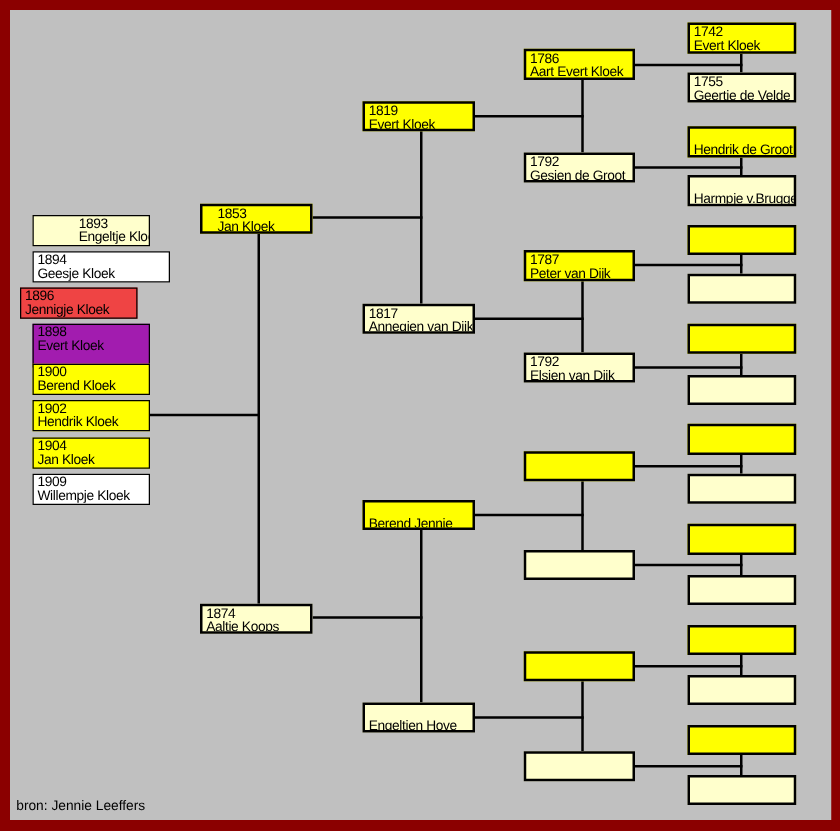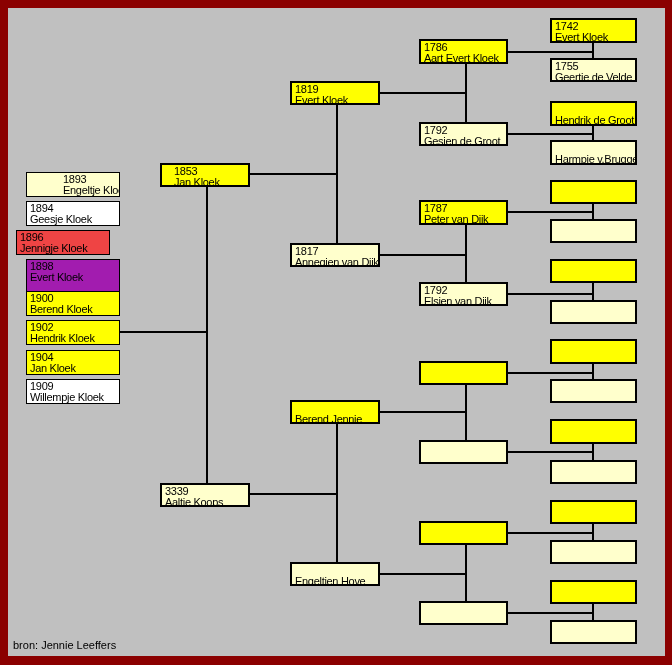--- a/index.html
+++ b/index.html
@@ -75,21 +75,21 @@
       <div class="cline" style="left: 508px; top: 451px; width: 86px; height: 2px; background: rgb(0, 0, 0);"></div>
       <div class="cline" style="left: 592px; top: 443px; width: 2px; height: 17px; background: rgb(0, 0, 0);"></div>
       <div class="cline" style="left: 508px; top: 532px; width: 86px; height: 2px; background: rgb(0, 0, 0);"></div>
       <div class="cline" style="left: 592px; top: 524px; width: 2px; height: 16px; background: rgb(0, 0, 0);"></div>
       <div class="cline" style="left: 508px; top: 612px; width: 86px; height: 2px; background: rgb(0, 0, 0);"></div>
       <div class="cline" style="left: 592px; top: 604px; width: 2px; height: 16px; background: rgb(0, 0, 0);"></div>
       <div class="pbox thin" style="left: 26px; top: 172px; width: 94px; height: 25px; background: rgb(255, 255, 204); padding-left: 36px;">
         <div class="yr">1893</div>
         <div class="nm">Engeltje Kloek</div>
       </div>
-      <div class="pbox thin" style="left: 26px; top: 201px; width: 94px; height: 25px; background: rgb(255, 255, 255);">
+      <div class="pbox thin" style="left: 26px; top: 201px; width: 110px; height: 25px; background: rgb(255, 255, 255);">
         <div class="yr">1894</div>
         <div class="nm">Geesje Kloek</div>
       </div>
       <div class="pbox thin" style="left: 16px; top: 230px; width: 94px; height: 25px; background: #ef4444;">
         <div class="yr">1896</div>
         <div class="nm">Jennigje Kloek</div>
       </div>
       <div class="pbox thin" style="left: 26px; top: 259px; width: 94px; height: 35px; background: #a21caf;">
         <div class="yr">1898</div>
         <div class="nm">Evert Kloek</div>
@@ -108,21 +108,21 @@
       </div>
       <div class="pbox thin" style="left: 26px; top: 379px; width: 94px; height: 25px; background: rgb(255, 255, 255);">
         <div class="yr">1909</div>
         <div class="nm">Willempje Kloek</div>
       </div>
       <div class="pbox" style="left: 160px; top: 163px; width: 90px; height: 24px; background: rgb(255, 255, 0); padding-left: 12px;">
         <div class="yr">1853</div>
         <div class="nm">Jan Kloek</div>
       </div>
       <div class="pbox" style="left: 160px; top: 483px; width: 90px; height: 24px; background: rgb(255, 255, 204);">
-        <div class="yr">3339</div>
+        <div class="yr">1874</div>
         <div class="nm">Aaltje Koops</div>
       </div>
       <div class="pbox" style="left: 290px; top: 81px; width: 90px; height: 24px; background: rgb(255, 255, 0);">
         <div class="yr">1819</div>
         <div class="nm">Evert Kloek</div>
       </div>
       <div class="pbox" style="left: 290px; top: 243px; width: 90px; height: 24px; background: rgb(255, 255, 204);">
         <div class="yr">1817</div>
         <div class="nm">Annegien van Dijk</div>
       </div>

